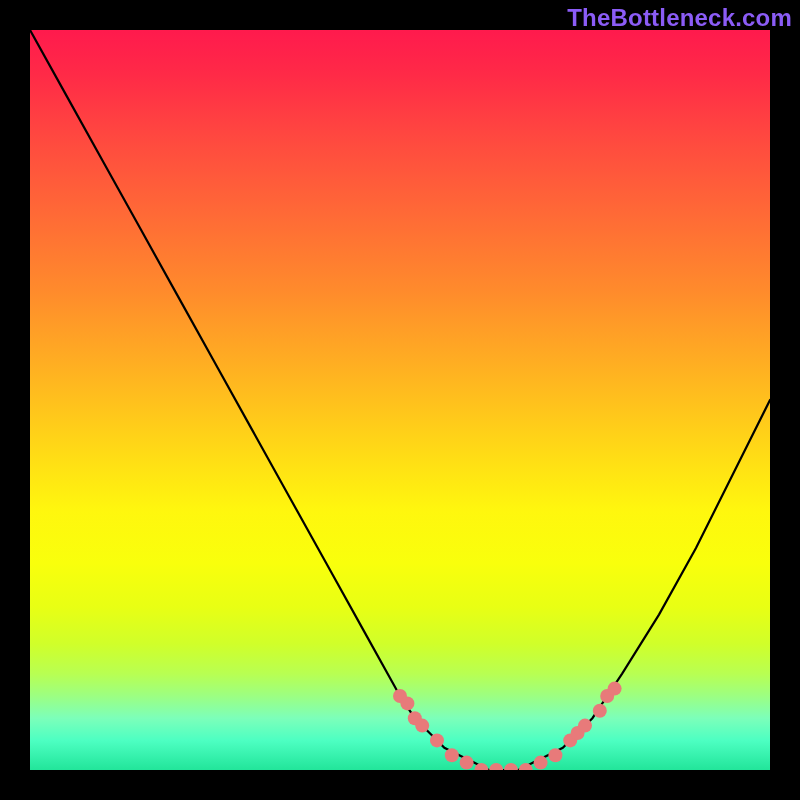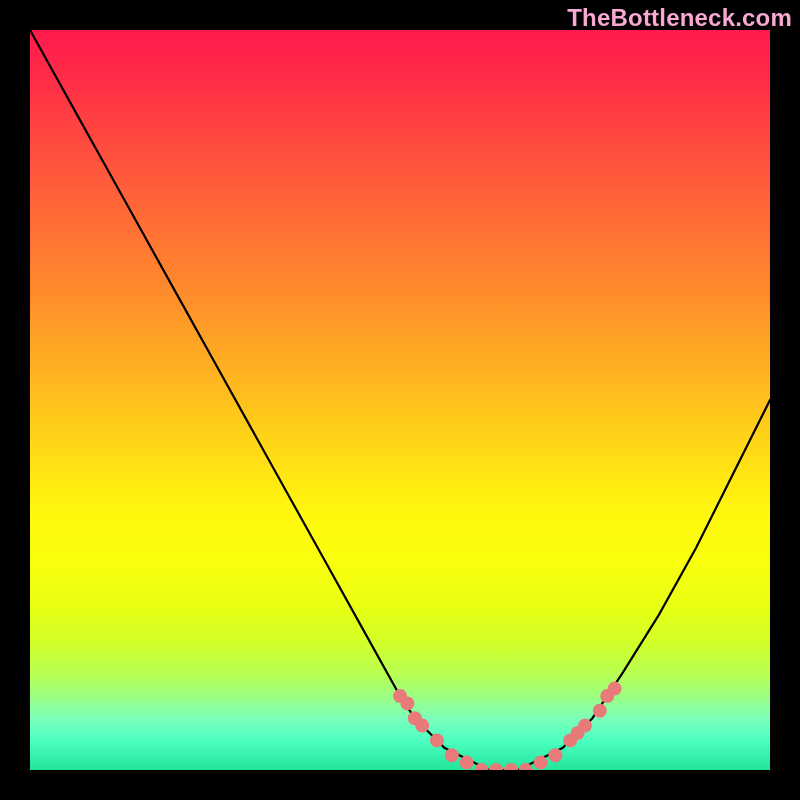--- a/index.html
+++ b/index.html
@@ -16,21 +16,21 @@
     width: 800px;
     height: 800px;
     background: #000;
   }
   .watermark {
     position: absolute;
     top: 4px;
     right: 8px;
     font-size: 24px;
     font-weight: 600;
-    color: #f9a8d4;
+    color: #8b5cf6;
     letter-spacing: 0.2px;
     z-index: 20;
   }
   .plot-area {
     position: absolute;
     left: 30px;
     top: 30px;
     width: 740px;
     height: 740px;
     overflow: hidden;

